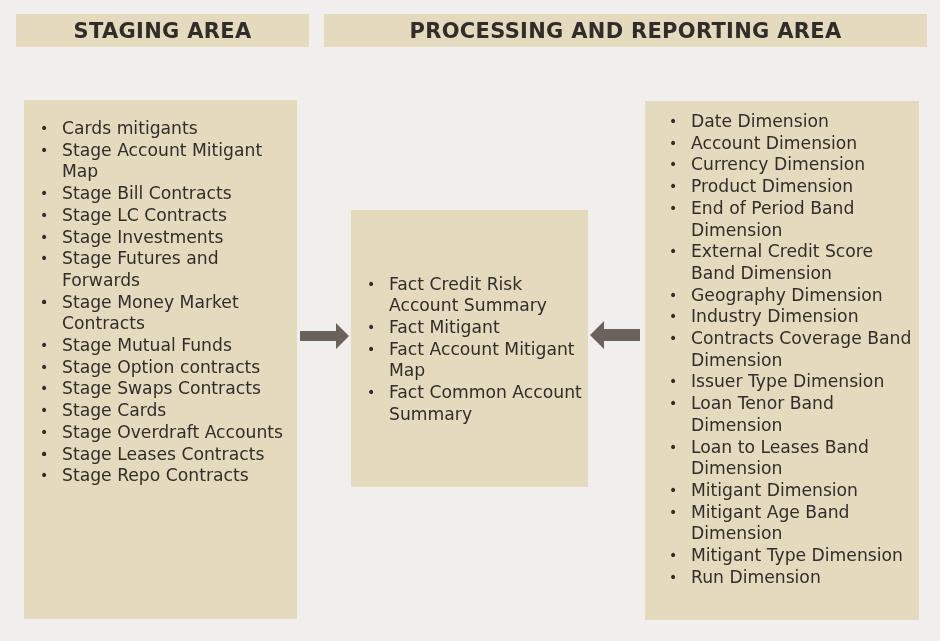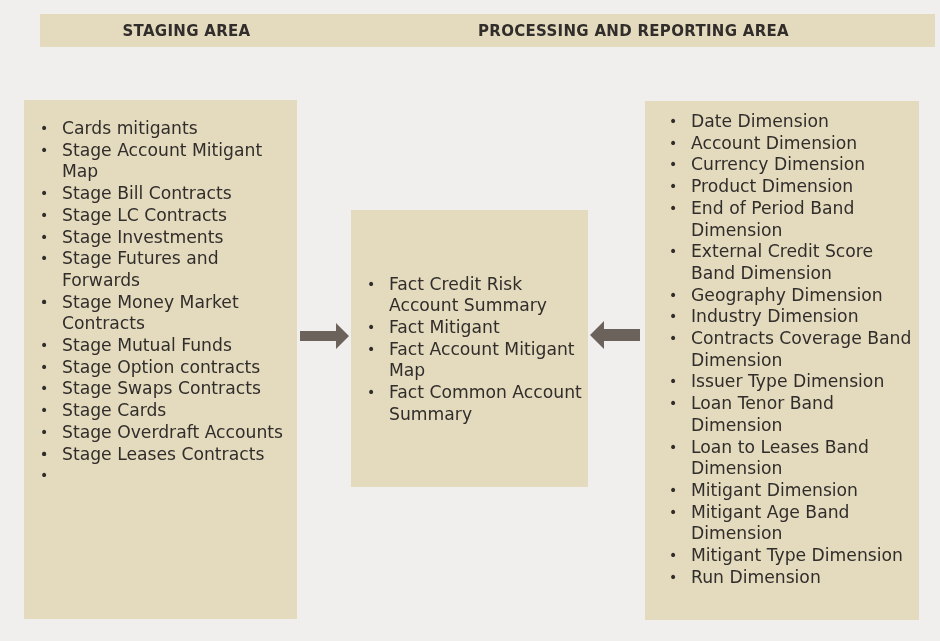--- a/index.html
+++ b/index.html
@@ -10,27 +10,26 @@
     overflow: hidden;
     font-family: "DejaVu Sans", sans-serif;
     color: #312d2a;
   }
   .header {
     position: absolute;
     top: 14px; height: 33px;
     background: #e4dbbf;
     display: flex; align-items: center; justify-content: center;
     font-weight: bold;
-    font-size: 15px;
+    font-size: 21px;
     letter-spacing: 0.3px;
     color: #312d2a;
-    margin-left: 24px;
   }
   #hdr-staging { left: 16px; width: 293px; }
-  #hdr-processing { left: 308px; width: 603px; }
+  #hdr-processing { left: 324px; width: 603px; }
 
   .box {
     position: absolute;
     background: #e4dbbf;
     box-sizing: border-box;
   }
   #box-staging { left: 24px; top: 100px; width: 273px; height: 519px; }
   #box-fact { left: 351px; top: 210px; width: 237px; height: 277px; display: flex; align-items: center; }
   #box-dim { left: 645px; top: 101px; width: 274px; height: 519px; }
 
@@ -73,21 +72,21 @@
       <li><span class="bullet">•</span><span>Stage Futures and Forwards</span></li>
       <li><span class="bullet">•</span></li>
       <li><span class="bullet">•</span><span>Stage Money Market Contracts</span></li>
       <li><span class="bullet">•</span><span>Stage Mutual Funds</span></li>
       <li><span class="bullet">•</span><span>Stage Option contracts</span></li>
       <li><span class="bullet">•</span><span>Stage Swaps Contracts</span></li>
       <li><span class="bullet">•</span><span>Stage Cards</span></li>
       <li><span class="bullet">•</span><span>Stage Overdraft Accounts</span></li>
       <li><span class="bullet">•</span></li>
       <li><span class="bullet">•</span><span>Stage Leases Contracts</span></li>
-      <li><span class="bullet">•</span></li>
+      <li><span class="bullet">•</span><span>Stage Repo Contracts</span></li>
     </ul>
 </div>
 
 <svg class="arrow" id="arrow-right" width="50" height="26" viewBox="0 0 50 26">
   <polygon points="0,8 36,8 36,0 49,13 36,26 36,18 0,18" fill="#6b625c"></polygon>
 </svg>
 
 <div class="box" id="box-fact">
   <ul class="items">
       <li><span class="bullet">•</span><span>Fact Credit Risk Account Summary</span></li>

